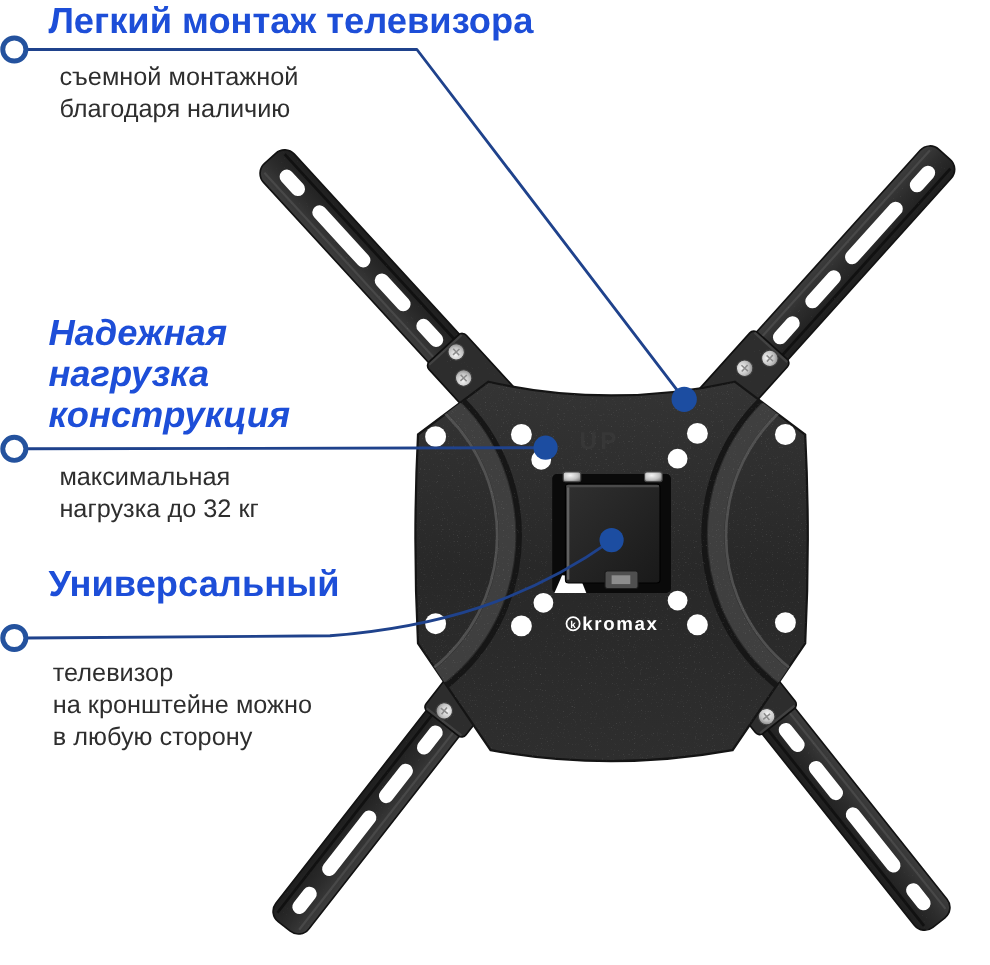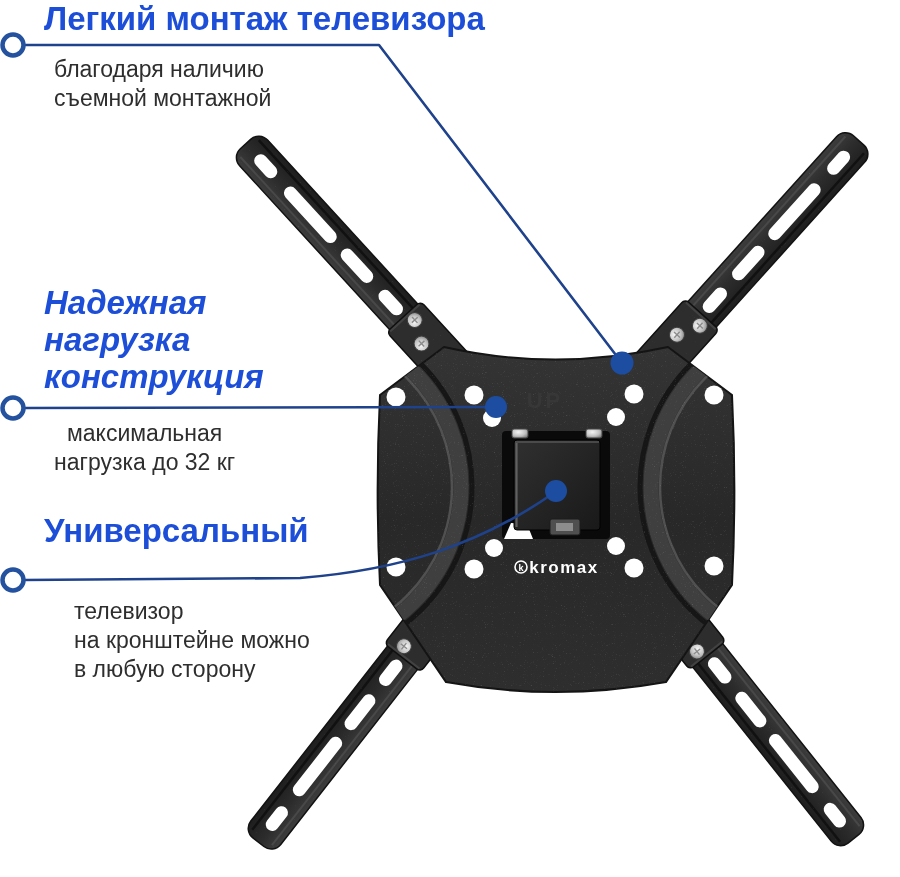--- a/index.html
+++ b/index.html
@@ -22,23 +22,23 @@
   }
   .co-desc{
     color:#2e2e2e;
     font-size:23px;
     line-height:29px;
     white-space:nowrap;
   }
   #callout-1{left:44px;top:0px;}
   #desc-1{left:54px;top:55px;}
   #callout-2{left:44px;top:284px;font-style:italic;}
-  #desc-2{left:54px;top:419px;text-align:center;}
+  #desc-2{left:54px;top:419px;}
   #callout-3{left:44px;top:512px;}
-  #desc-3{left:48px;top:597px;margin-left:26px;}
+  #desc-3{left:48px;top:597px;}
 </style>
 </head>
 <body>
 
 <div class="canvas">
 
   <svg class="art" viewBox="0 0 900 877" aria-hidden="true">
     <defs>
       <linearGradient id="plateGrad" x1="0" y1="0" x2="0" y2="1">
         <stop offset="0" stop-color="#343434"></stop>
@@ -214,22 +214,22 @@
       <circle cx="13" cy="45" r="10.5"></circle>
       <circle cx="13" cy="408" r="10.5"></circle>
       <circle cx="13" cy="580" r="10.5"></circle>
     </g>
   </svg>
 
   <div class="callout" id="callout-1">
     <div class="co-title">Легкий монтаж телевизора</div>
   </div>
   <div class="callout co-desc" id="desc-1">
+    <div>съемной монтажной</div>
     <div>благодаря наличию</div>
-    <div>съемной монтажной</div>
   </div>
 
   <div class="callout" id="callout-2">
     <div class="co-title">Надежная</div>
     <div class="co-title">нагрузка</div>
     <div class="co-title">конструкция</div>
   </div>
   <div class="callout co-desc" id="desc-2">
     <div>максимальная</div>
     <div>нагрузка до 32 кг</div>

